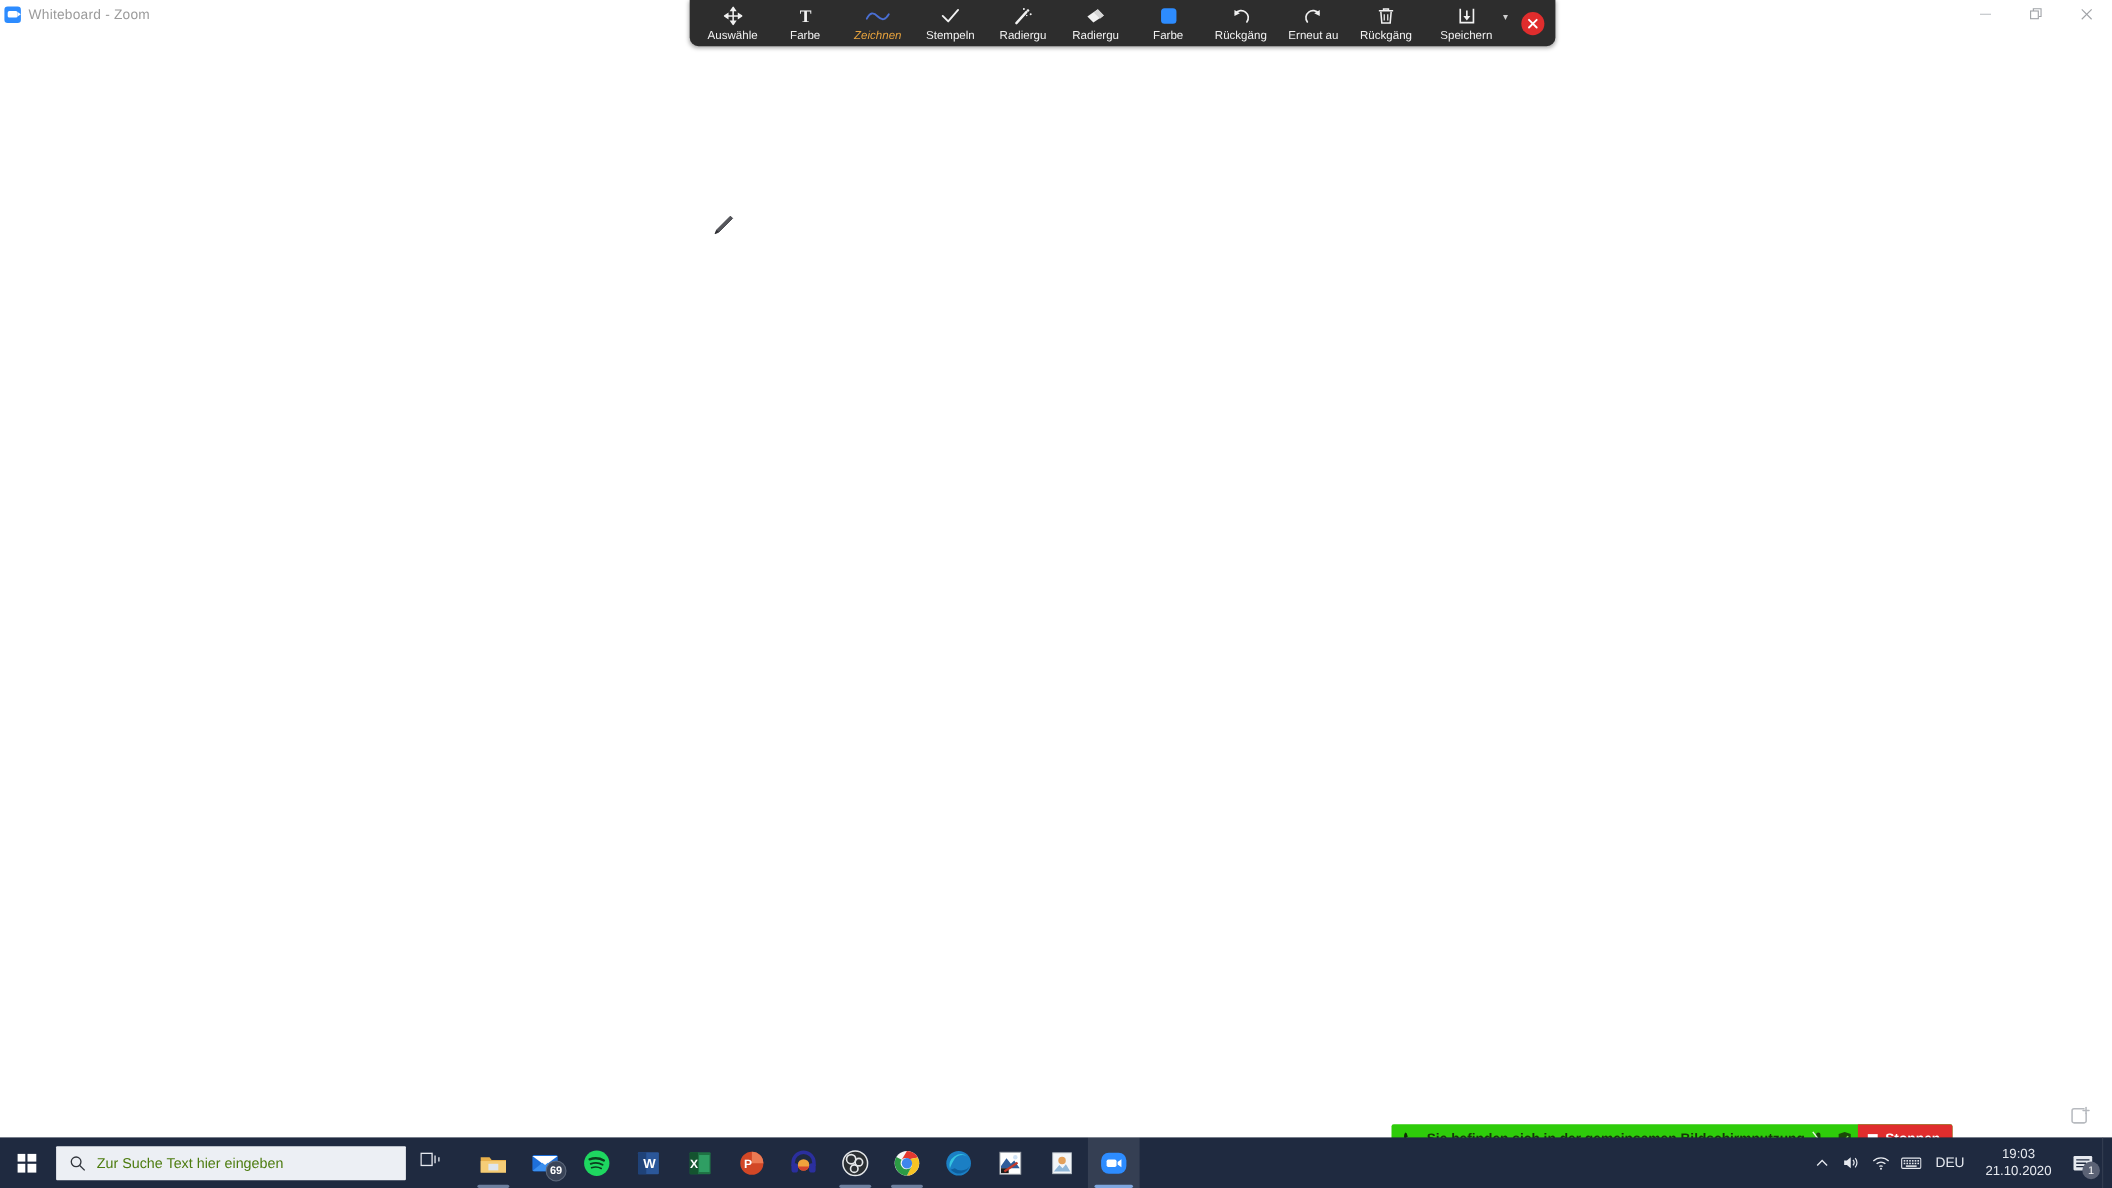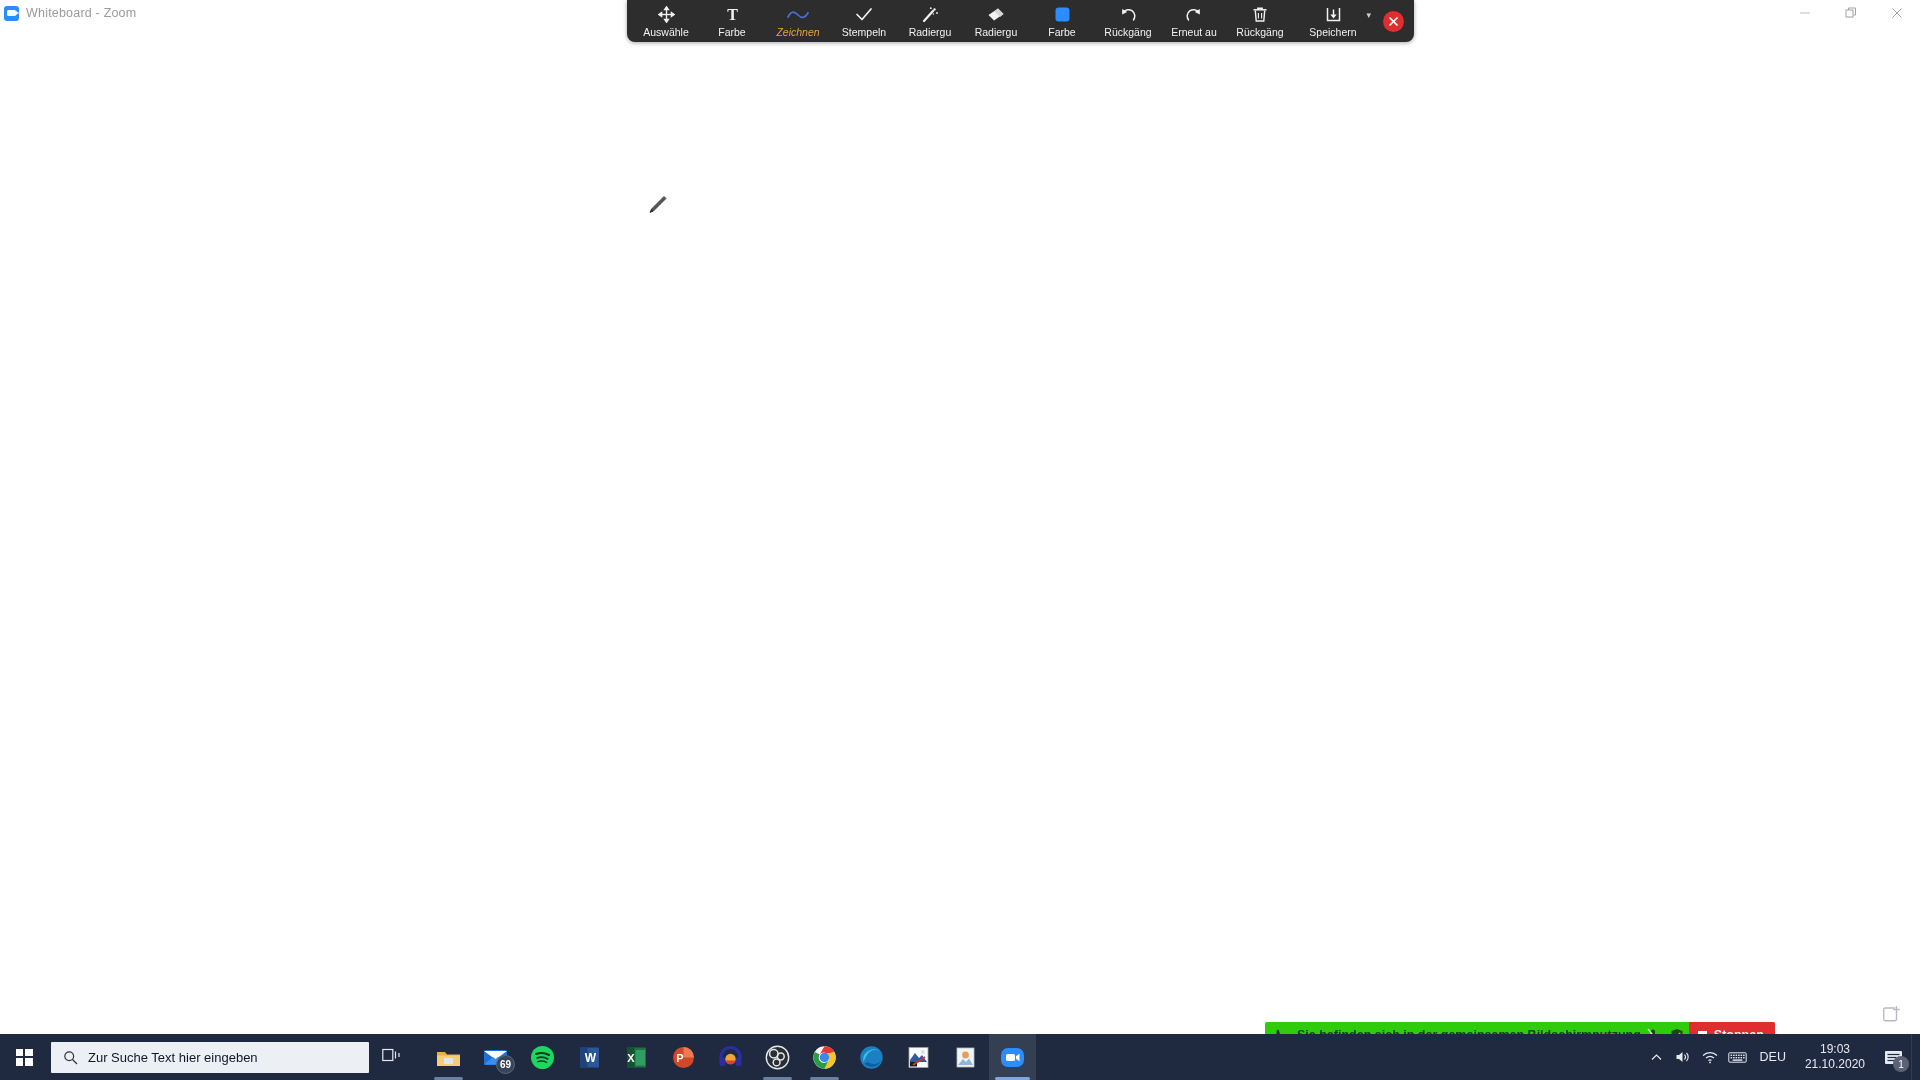--- a/index.html
+++ b/index.html
@@ -157,21 +157,21 @@
   .win-logo div { background: #ffffff; }
 
   #search-box {
     width: 318px; height: 31px;
     background: #eceff4;
     display: flex; align-items: center;
     margin-left: 3px;
     border-radius: 1px;
   }
   #search-box .s-ico { margin: 0 10px 0 12px; display:flex; }
-  #search-box .s-ph { font-size: 13px; color: #0f172a; }
+  #search-box .s-ph { font-size: 13px; color: #4d7c0f; }
 
   #taskview {
     width: 46px; height: 46px;
     display: flex; align-items: center; justify-content: center;
   }
 
   #task-icons { display: flex; align-items: center; margin-left: 10px; }
   .tb-item {
     width: 47px; height: 46px;
     display: flex; align-items: center; justify-content: center;

